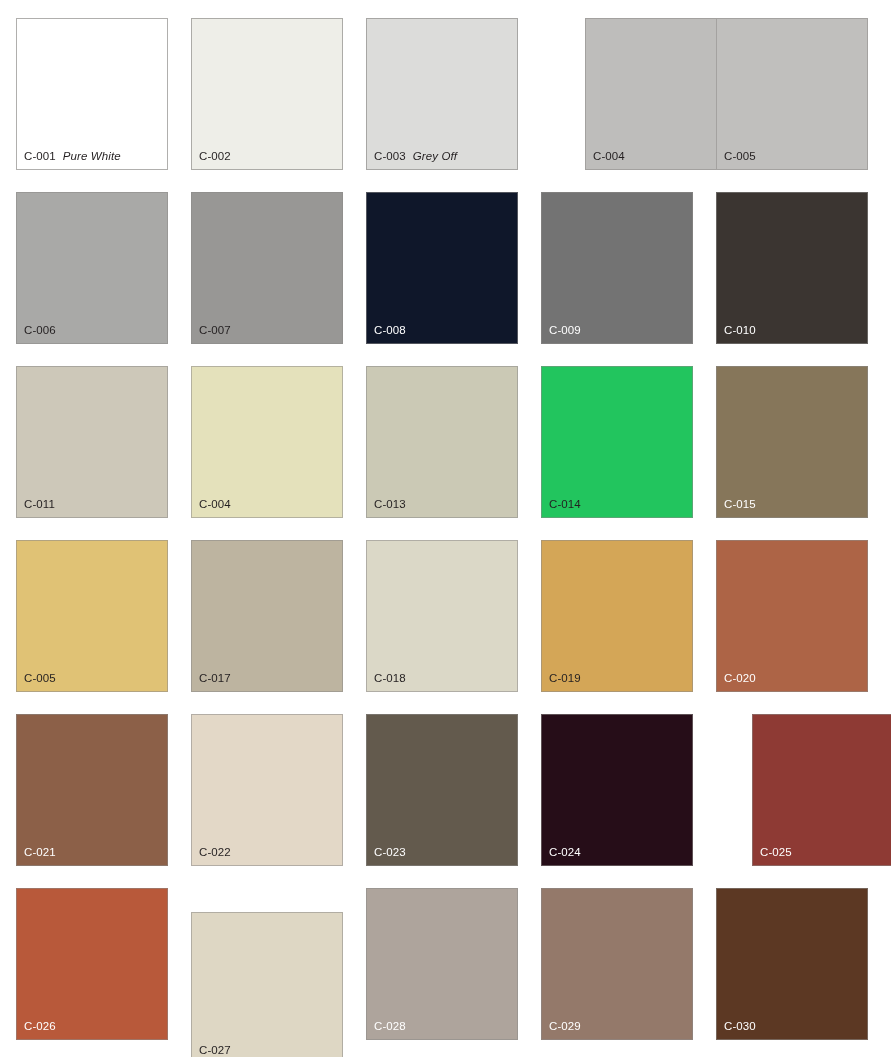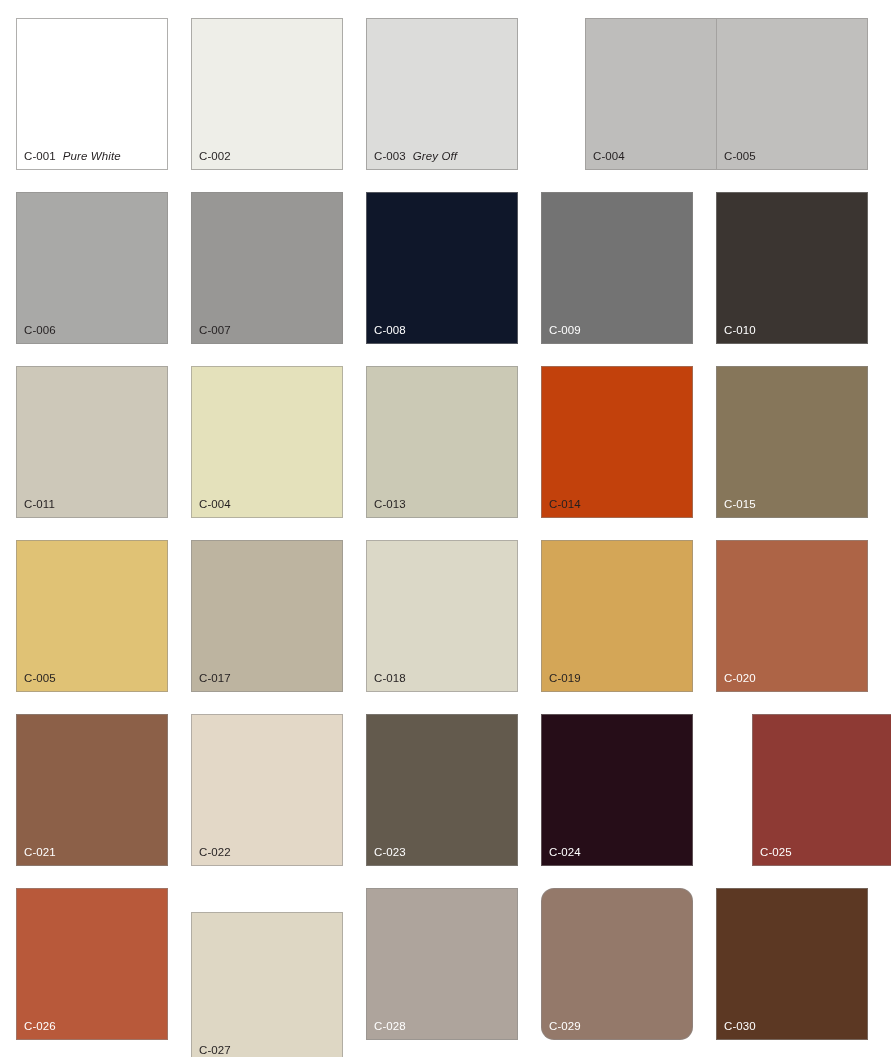--- a/index.html
+++ b/index.html
@@ -105,21 +105,21 @@
     </div>
     <div class="swatch" style="background: rgb(205, 200, 185);">
       <div class="swatch-label label-dark"><span class="code">C-011</span></div>
     </div>
     <div class="swatch" style="background: rgb(228, 225, 187);">
       <div class="swatch-label label-dark"><span class="code">C-004</span></div>
     </div>
     <div class="swatch" style="background: rgb(203, 201, 181);">
       <div class="swatch-label label-dark"><span class="code">C-013</span></div>
     </div>
-    <div class="swatch" style="background: #c2410c;">
+    <div class="swatch" style="background: #22c55e;">
       <div class="swatch-label label-dark"><span class="code">C-014</span></div>
     </div>
     <div class="swatch" style="background: rgb(134, 118, 90);">
       <div class="swatch-label label-light"><span class="code">C-015</span></div>
     </div>
     <div class="swatch" style="background: rgb(224, 194, 117);">
       <div class="swatch-label label-dark"><span class="code">C-005</span></div>
     </div>
     <div class="swatch" style="background: rgb(189, 180, 160); padding-left: 44px;">
       <div class="swatch-label label-dark"><span class="code">C-017</span></div>
@@ -150,19 +150,19 @@
     </div>
     <div class="swatch" style="background: rgb(184, 89, 58);">
       <div class="swatch-label label-light"><span class="code">C-026</span></div>
     </div>
     <div class="swatch" style="background: rgb(222, 215, 196); margin-top: 24px;">
       <div class="swatch-label label-dark"><span class="code">C-027</span></div>
     </div>
     <div class="swatch" style="background: rgb(174, 164, 156);">
       <div class="swatch-label label-light"><span class="code">C-028</span></div>
     </div>
-    <div class="swatch" style="background: rgb(148, 121, 106); border-radius: 13px;">
+    <div class="swatch" style="background: rgb(148, 121, 106);">
       <div class="swatch-label label-light"><span class="code">C-029</span></div>
     </div>
     <div class="swatch" style="background: rgb(92, 56, 35);">
       <div class="swatch-label label-light"><span class="code">C-030</span></div>
     </div>
   </div>
 
 </body></html>

